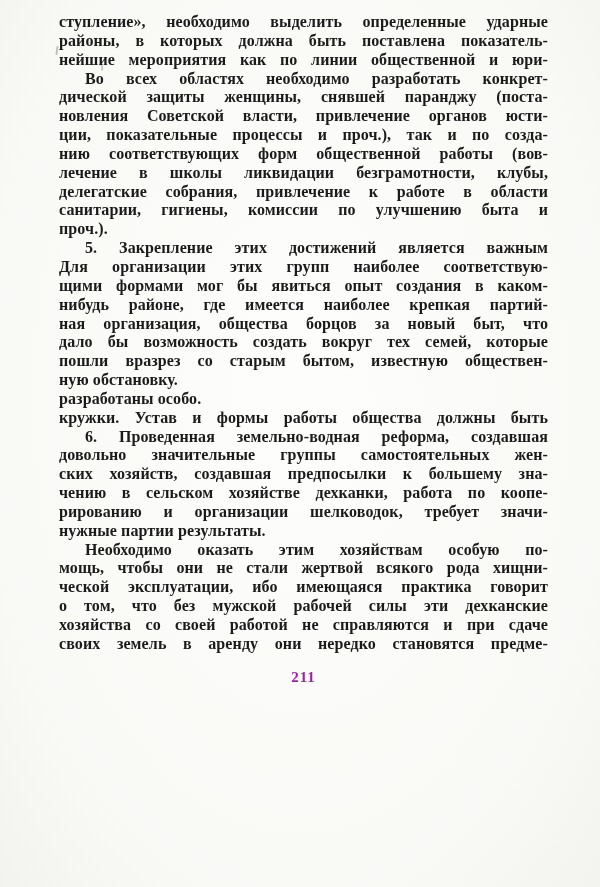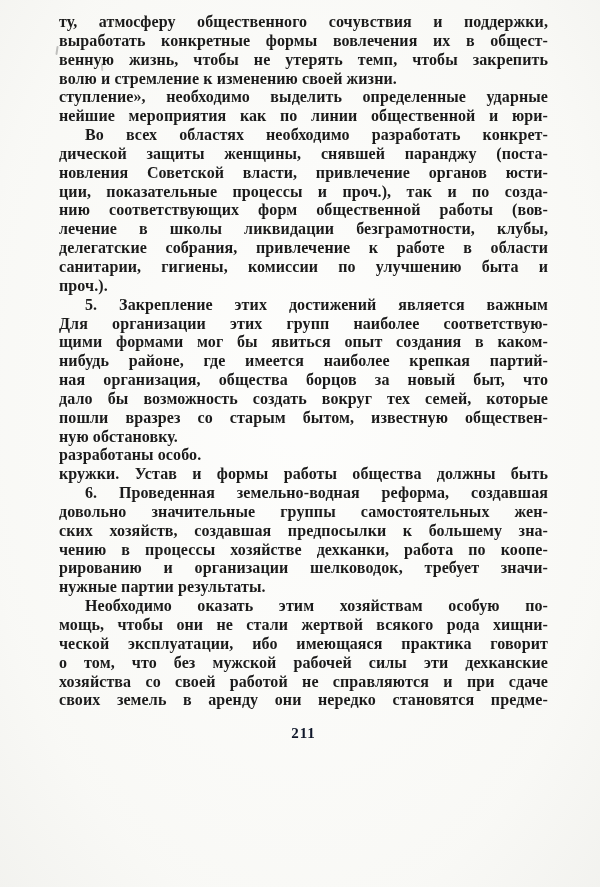--- a/index.html
+++ b/index.html
@@ -40,21 +40,21 @@
     text-align: left;
     text-align-last: left;
   }
   .line.indent {
     padding-left: 26px;
   }
   .page-number {
     margin-top: 15px;
     text-align: center;
     text-align-last: center;
-    color: #0f172a;
+    color: #a21caf;
     font-size: 15px;
     font-weight: bold;
     letter-spacing: 1px;
   }
   
   .speck {
     position: absolute;
     background: rgba(40,40,40,0.55);
     border-radius: 1px;
   }
@@ -63,29 +63,24 @@
 </style>
 </head>
 <body>
 
 <div class="speck s1"></div>
 <div class="speck s2"></div>
 
 <div class="page">
   <div class="textblock">
 
-    <div>
-      <div class="line">ту, атмосферу общественного сочувствия и поддержки,</div>
-      <div class="line">выработать конкретные формы вовлечения их в общест-</div>
-      <div class="line">венную жизнь, чтобы не утерять темп, чтобы закрепить</div>
-      <div class="line last">волю и стремление к изменению своей жизни.</div>
-    </div>
 
     <div>
       <div class="line">ступление», необходимо выделить определенные ударные</div>
+      <div class="line">районы, в которых должна быть поставлена показатель-</div>
     </div>
 
     <div>
       <div class="line">нейшие мероприятия как по линии общественной и юри-</div>
       <div class="line indent">Во всех областях необходимо разработать конкрет-</div>
       <div class="line">дической защиты женщины, снявшей паранджу (поста-</div>
       <div class="line">новления Советской власти, привлечение органов юсти-</div>
       <div class="line">ции, показательные процессы и проч.), так и по созда-</div>
       <div class="line">нию соответствующих форм общественной работы (вов-</div>
       <div class="line">лечение в школы ликвидации безграмотности, клубы,</div>
@@ -107,21 +102,21 @@
 
     <div>
       <div class="line last">разработаны особо.</div>
       <div class="line">кружки. Устав и формы работы общества должны быть</div>
     </div>
 
     <div>
       <div class="line indent">6. Проведенная земельно-водная реформа, создавшая</div>
       <div class="line">довольно значительные группы  самостоятельных жен-</div>
       <div class="line">ских хозяйств, создавшая предпосылки к большему зна-</div>
-      <div class="line">чению в процессы хозяйстве дехканки, работа по коопе-</div>
+      <div class="line">чению в сельском хозяйстве дехканки, работа по коопе-</div>
       <div class="line">рированию и организации шелководок, требует значи-</div>
       <div class="line last">нужные партии результаты.</div>
     </div>
 
     <div>
       <div class="line indent">Необходимо оказать этим хозяйствам  особую  по-</div>
       <div class="line">мощь, чтобы они не стали жертвой всякого рода хищни-</div>
       <div class="line">ческой эксплуатации, ибо имеющаяся практика говорит</div>
       <div class="line">о том, что без мужской рабочей силы эти дехканские</div>
       <div class="line">хозяйства со своей работой не справляются и при сдаче</div>

